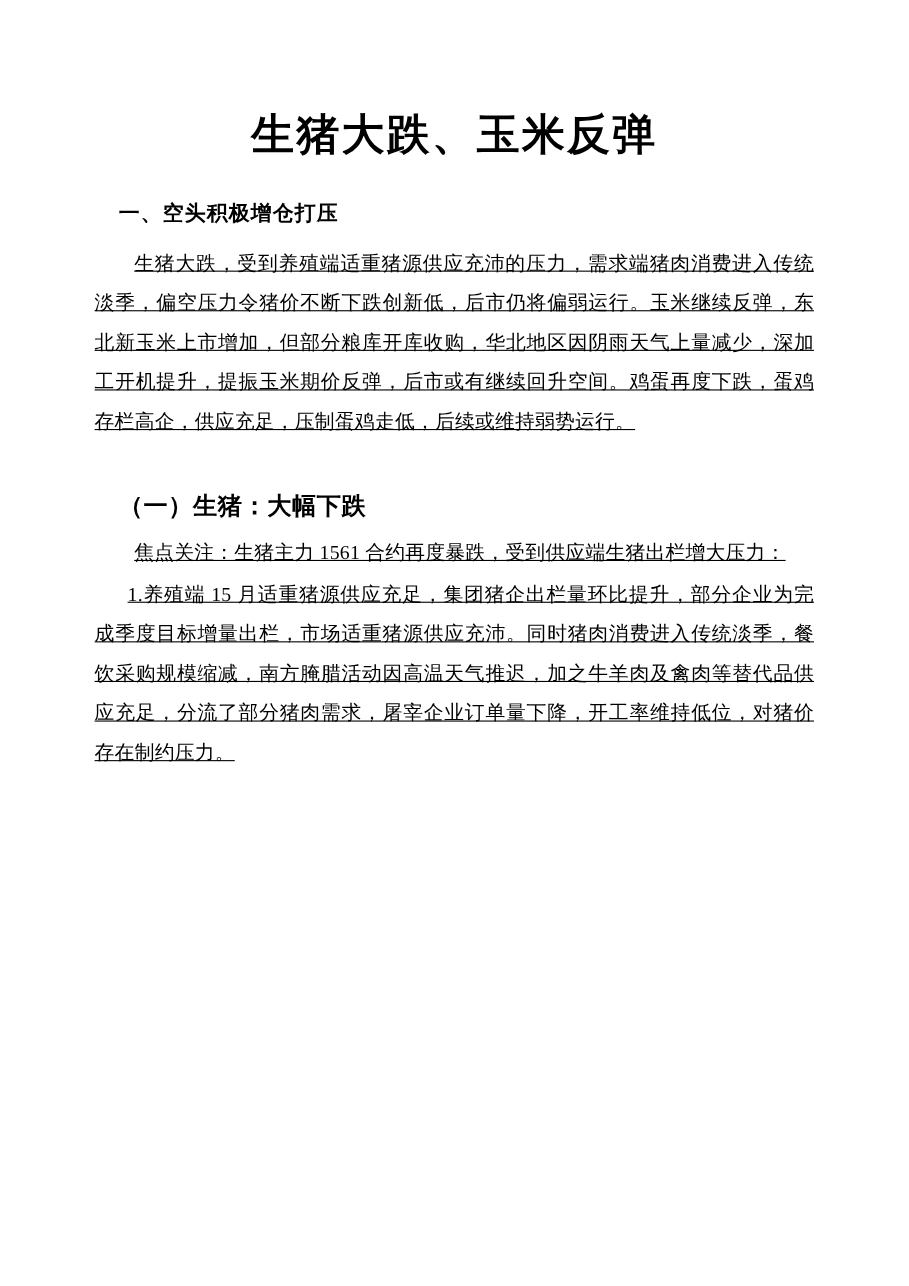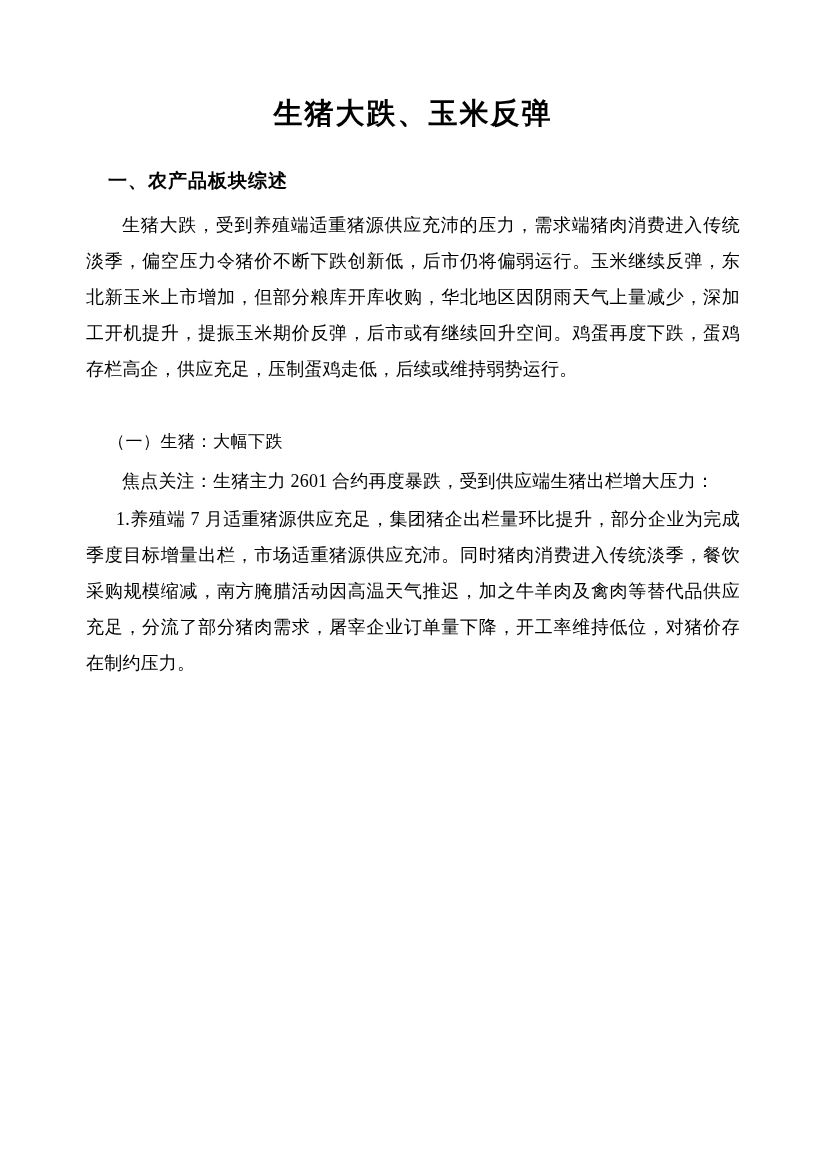--- a/index.html
+++ b/index.html
@@ -16,73 +16,74 @@
   }
   .page {
     position: relative;
     width: 826px;
     height: 1169px;
     box-sizing: border-box;
     padding: 96px 86px 60px 86px;
     background: #ffffff;
   }
   .doc-title {
-    font-family: Liberation Mono, monospace;
-    font-size: 29px;
+    font-family: Liberation Serif, serif;
+    font-size: 39px;
     font-weight: bold;
     text-align: center;
     letter-spacing: 2px;
     margin: 0 0 30px 0;
     line-height: 1.4;
   }
   .h2 {
     font-family: "Liberation Sans", "DejaVu Sans", sans-serif;
     font-size: 19px;
     font-weight: bold;
     margin: 0 0 12px 0;
     text-indent: 22px;
     letter-spacing: 1px;
     line-height: 1.5;
   }
   .h3 {
     font-family: "Liberation Sans", "DejaVu Sans", sans-serif;
-    font-size: 17px;
-    font-weight: normal;
+    font-size: 22px;
+    font-weight: bold;
     margin: 0 0 8px 0;
     text-indent: 22px;
     letter-spacing: 0.5px;
     line-height: 1.5;
   }
   p.body {
     font-size: 18px;
     line-height: 2.0;
     margin: 0 0 2px 0;
     text-align: justify;
     text-indent: 36px;
     letter-spacing: 0.2px;
+    text-decoration: underline;
   }
   p.body.tight-indent {
     text-indent: 30px;
   }
   .gap-lg { height: 40px; }
 </style>
 </head>
 <body>
 
 <div class="page">
 
   <h1 class="doc-title">生猪大跌、玉米反弹</h1>
 
-  <h2 class="h2">一、农产品板块综述</h2>
+  <h2 class="h2">一、空头积极增仓打压</h2>
 
   <p class="body">生猪大跌，受到养殖端适重猪源供应充沛的压力，需求端猪肉消费进入传统淡季，偏空压力令猪价不断下跌创新低，后市仍将偏弱运行。玉米继续反弹，东北新玉米上市增加，但部分粮库开库收购，华北地区因阴雨天气上量减少，深加工开机提升，提振玉米期价反弹，后市或有继续回升空间。鸡蛋再度下跌，蛋鸡存栏高企，供应充足，压制蛋鸡走低，后续或维持弱势运行。</p>
 
   <div class="gap-lg"></div>
 
 
   <h3 class="h3">（一）生猪：大幅下跌</h3>
 
-  <p class="body">焦点关注：生猪主力 2601 合约再度暴跌，受到供应端生猪出栏增大压力：</p>
+  <p class="body">焦点关注：生猪主力 1561 合约再度暴跌，受到供应端生猪出栏增大压力：</p>
 
-  <p class="body tight-indent">1.养殖端 7 月适重猪源供应充足，集团猪企出栏量环比提升，部分企业为完成季度目标增量出栏，市场适重猪源供应充沛。同时猪肉消费进入传统淡季，餐饮采购规模缩减，南方腌腊活动因高温天气推迟，加之牛羊肉及禽肉等替代品供应充足，分流了部分猪肉需求，屠宰企业订单量下降，开工率维持低位，对猪价存在制约压力。</p>
+  <p class="body tight-indent">1.养殖端 15 月适重猪源供应充足，集团猪企出栏量环比提升，部分企业为完成季度目标增量出栏，市场适重猪源供应充沛。同时猪肉消费进入传统淡季，餐饮采购规模缩减，南方腌腊活动因高温天气推迟，加之牛羊肉及禽肉等替代品供应充足，分流了部分猪肉需求，屠宰企业订单量下降，开工率维持低位，对猪价存在制约压力。</p>
 
 
 </div>
 
 </body></html>

